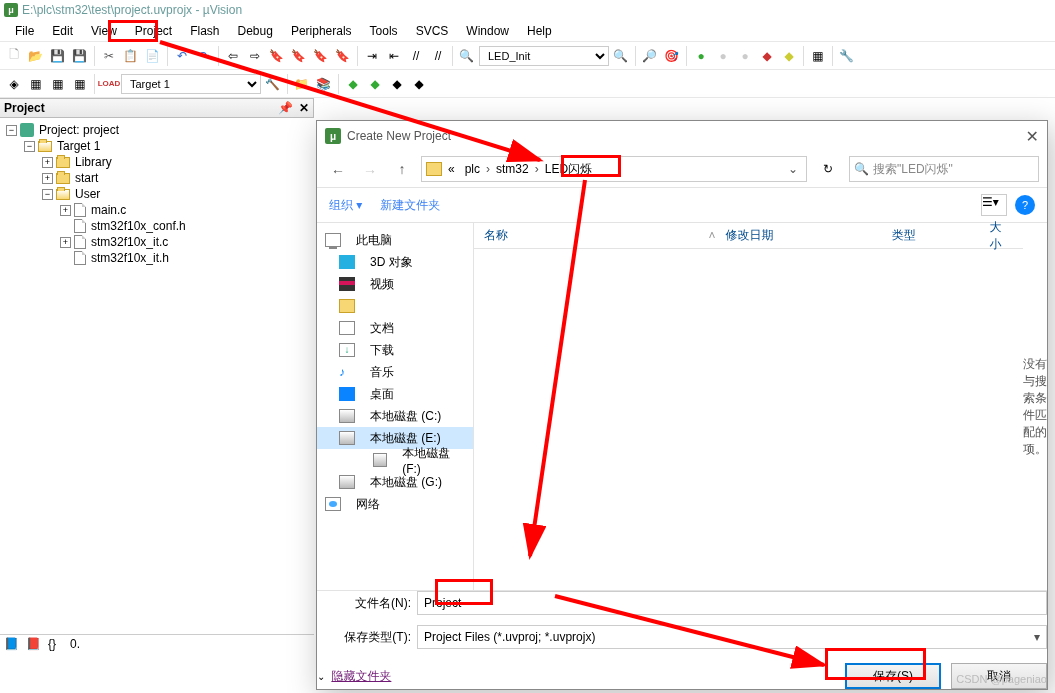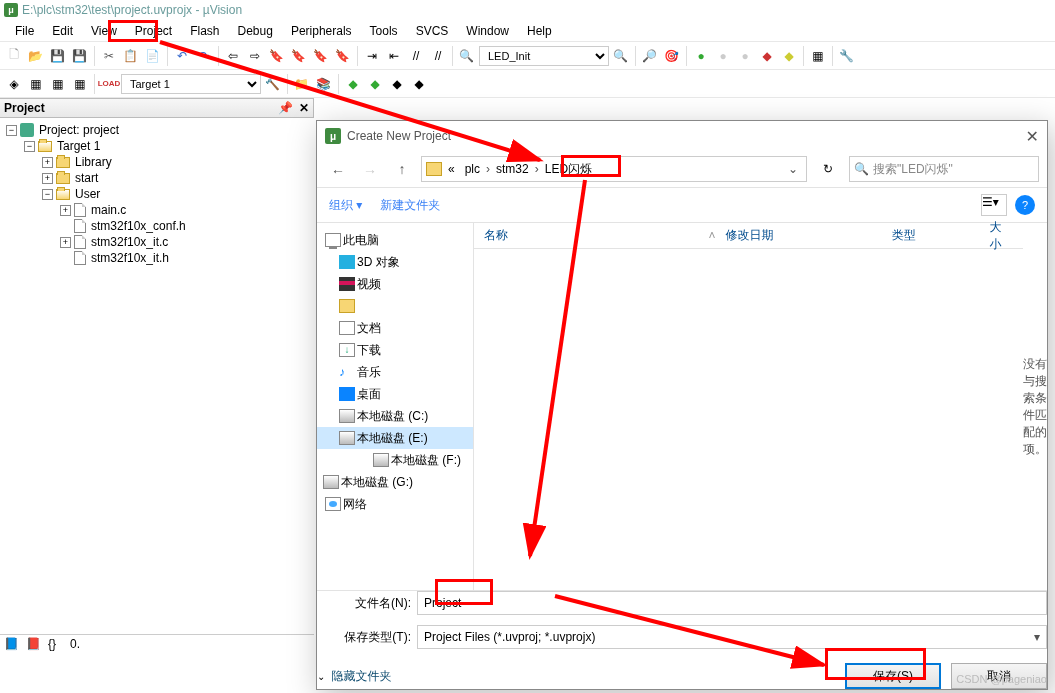--- a/index.html
+++ b/index.html
@@ -60,21 +60,21 @@
 .dlg-nav .search { border: 1px solid #ccc; height: 26px; width: 190px; display: flex; align-items: center; padding: 0 4px; color: #888; gap: 4px; }
 
 .dlg-toolbar { height: 36px; display: flex; align-items: center; padding: 0 12px; gap: 18px; border-bottom: 1px solid #e3e3e3; border-top: 1px solid #e3e3e3; }
 .dlg-toolbar .lnk { color: #3b82f6; cursor: pointer; }
 .dlg-toolbar-right { margin-left: auto; display: flex; align-items: center; gap: 8px; }
 .dlg-toolbar-right .view-btn { width: 26px; height: 22px; border: 1px solid #ccc; }
 .dlg-toolbar-right .help { width: 20px; height: 20px; border-radius: 50%; background: #0a84ff; color: #fff; display: flex; align-items: center; justify-content: center; font-size: 11px; }
 
 .dlg-body { flex: 1; display: flex; min-height: 0; }
 .sidebar { width: 160px; border-right: 1px solid #e3e3e3; padding: 6px 0; overflow: hidden; }
-.side-item { display: flex; align-items: center; height: 22px; padding: 0 10px; gap: 2px; cursor: pointer; }
+.side-item { display: flex; align-items: center; height: 22px; padding: 0 10px; gap: 15px; cursor: pointer; }
 .side-item.selected { background: #cde8ff; }
 .side-item .si-icon { width: 16px; height: 14px; display: inline-block; }
 .si-pc { background:#fff; border:1px solid #888; position:relative; }
 .si-pc::after { content:""; position:absolute; bottom:-3px; left:3px; width:8px; height:2px; background:#888; }
 .si-3d { background:#24b0e0; }
 .si-video { background:#333; position:relative; } .si-video::after { content:""; position:absolute; left:0; right:0; top:4px; height:4px; background:#d4145a; }
 .si-folder { background:#f7d674; border:1px solid #c9a227; }
 .si-pic { background:#fff; border:1px solid #888; position:relative; } .si-pic::after { content:""; position:absolute; inset:2px; background:linear-gradient(45deg,#4ac,#8d4); }
 .si-doc { background:#fff; border:1px solid #888; }
 .si-dl { background:#fff; border:1px solid #888; position:relative; } .si-dl::after { content:"↓"; position:absolute; inset:0; color:#2a7; font-size:10px; text-align:center; }
@@ -93,21 +93,21 @@
 
 .dlg-bottom { border-top: 1px solid #e3e3e3; padding: 0; }
 .form-row { display: flex; align-items: center; margin-bottom: 10px; }
 .form-row .lbl { width: 100px; text-align: right; padding-right: 6px; }
 .form-row .ctrl { flex: 1; }
 .form-row input, .form-row .combo { width: 100%; height: 24px; border: 1px solid #ccc; padding: 0 6px; font-size: 12px; }
 .form-row .combo { display: flex; align-items: center; position: relative; }
 .form-row .combo::after { content: "▾"; position: absolute; right: 6px; color: #555; }
 
 .btn-row { display: flex; align-items: center; padding-top: 4px; }
-.btn-row .hide-link { color: #0c4a6e; }
+.btn-row .hide-link { color: #701a75; text-decoration: underline; }
 .btn-row .arrow { margin-right: 6px; font-size: 10px; }
 .btn-row .spacer { flex: 1; }
 .btn-row .btn { width: 96px; height: 26px; border: 1px solid #adadad; background: linear-gradient(#f5f5f5,#e1e1e1); cursor: pointer; display: flex; align-items: center; justify-content: center; margin-left: 10px; }
 .btn-row .btn.primary { border: 1px solid #0078d7; box-shadow: inset 0 0 0 1px #0078d7; }
 
 
 .annot { position: absolute; border: 3px solid red; pointer-events: none; }
 .arrow-svg { position: absolute; pointer-events: none; }
 
 .watermark { position: absolute; right: 8px; bottom: 8px; color: #bbb; font-size: 11px; }
@@ -346,21 +346,21 @@
           <span>本地磁盘 (C:)</span>
         </div>
         <div class="side-item selected" style="padding-left: 22px;">
           <span class="si-icon si-disk"></span>
           <span>本地磁盘 (E:)</span>
         </div>
         <div class="side-item" style="padding-left: 22px; margin-left: 34px;">
           <span class="si-icon si-disk"></span>
           <span>本地磁盘 (F:)</span>
         </div>
-        <div class="side-item" style="padding-left: 6px; align-items: center;">
+        <div class="side-item" style="padding-left: 22px; align-items: center;">
           <span class="si-icon si-disk"></span>
           <span>本地磁盘 (G:)</span>
         </div>
         <div class="side-item" style="padding-left: 8px;">
           <span class="si-icon si-net"></span>
           <span>网络</span>
         </div>
       </div>
     <div class="main-area">
       <div class="cols-hdr">

